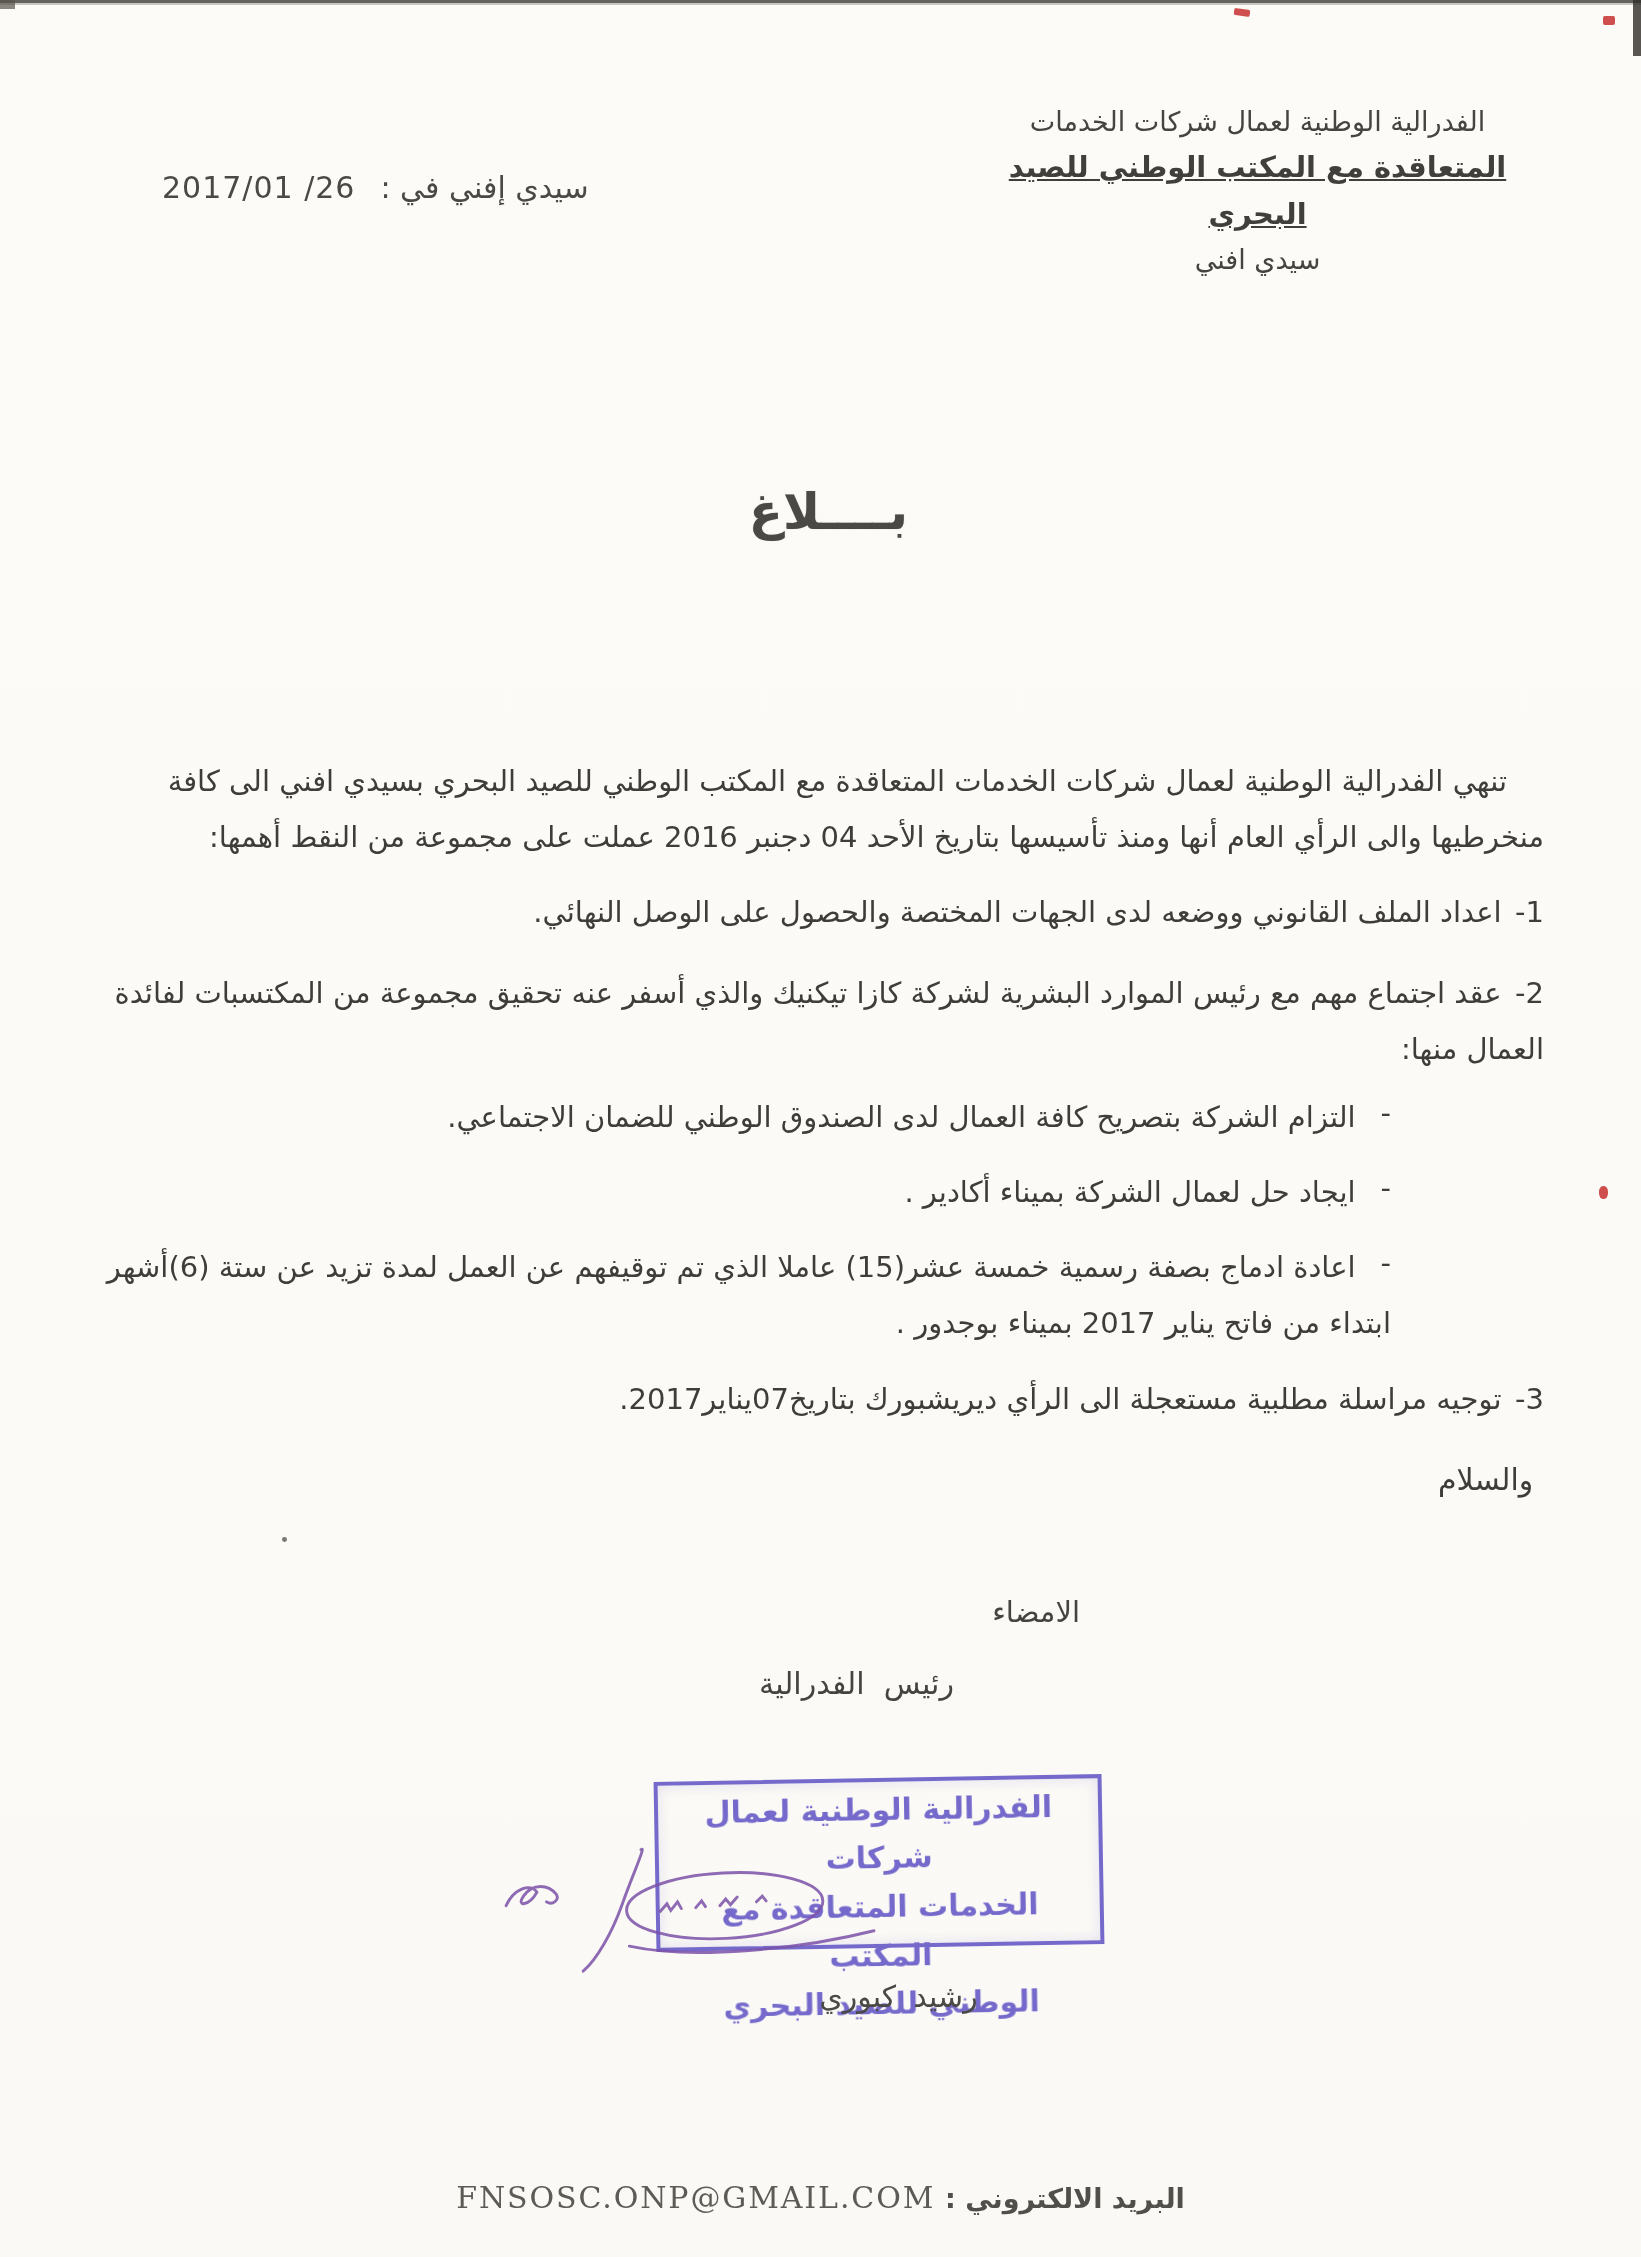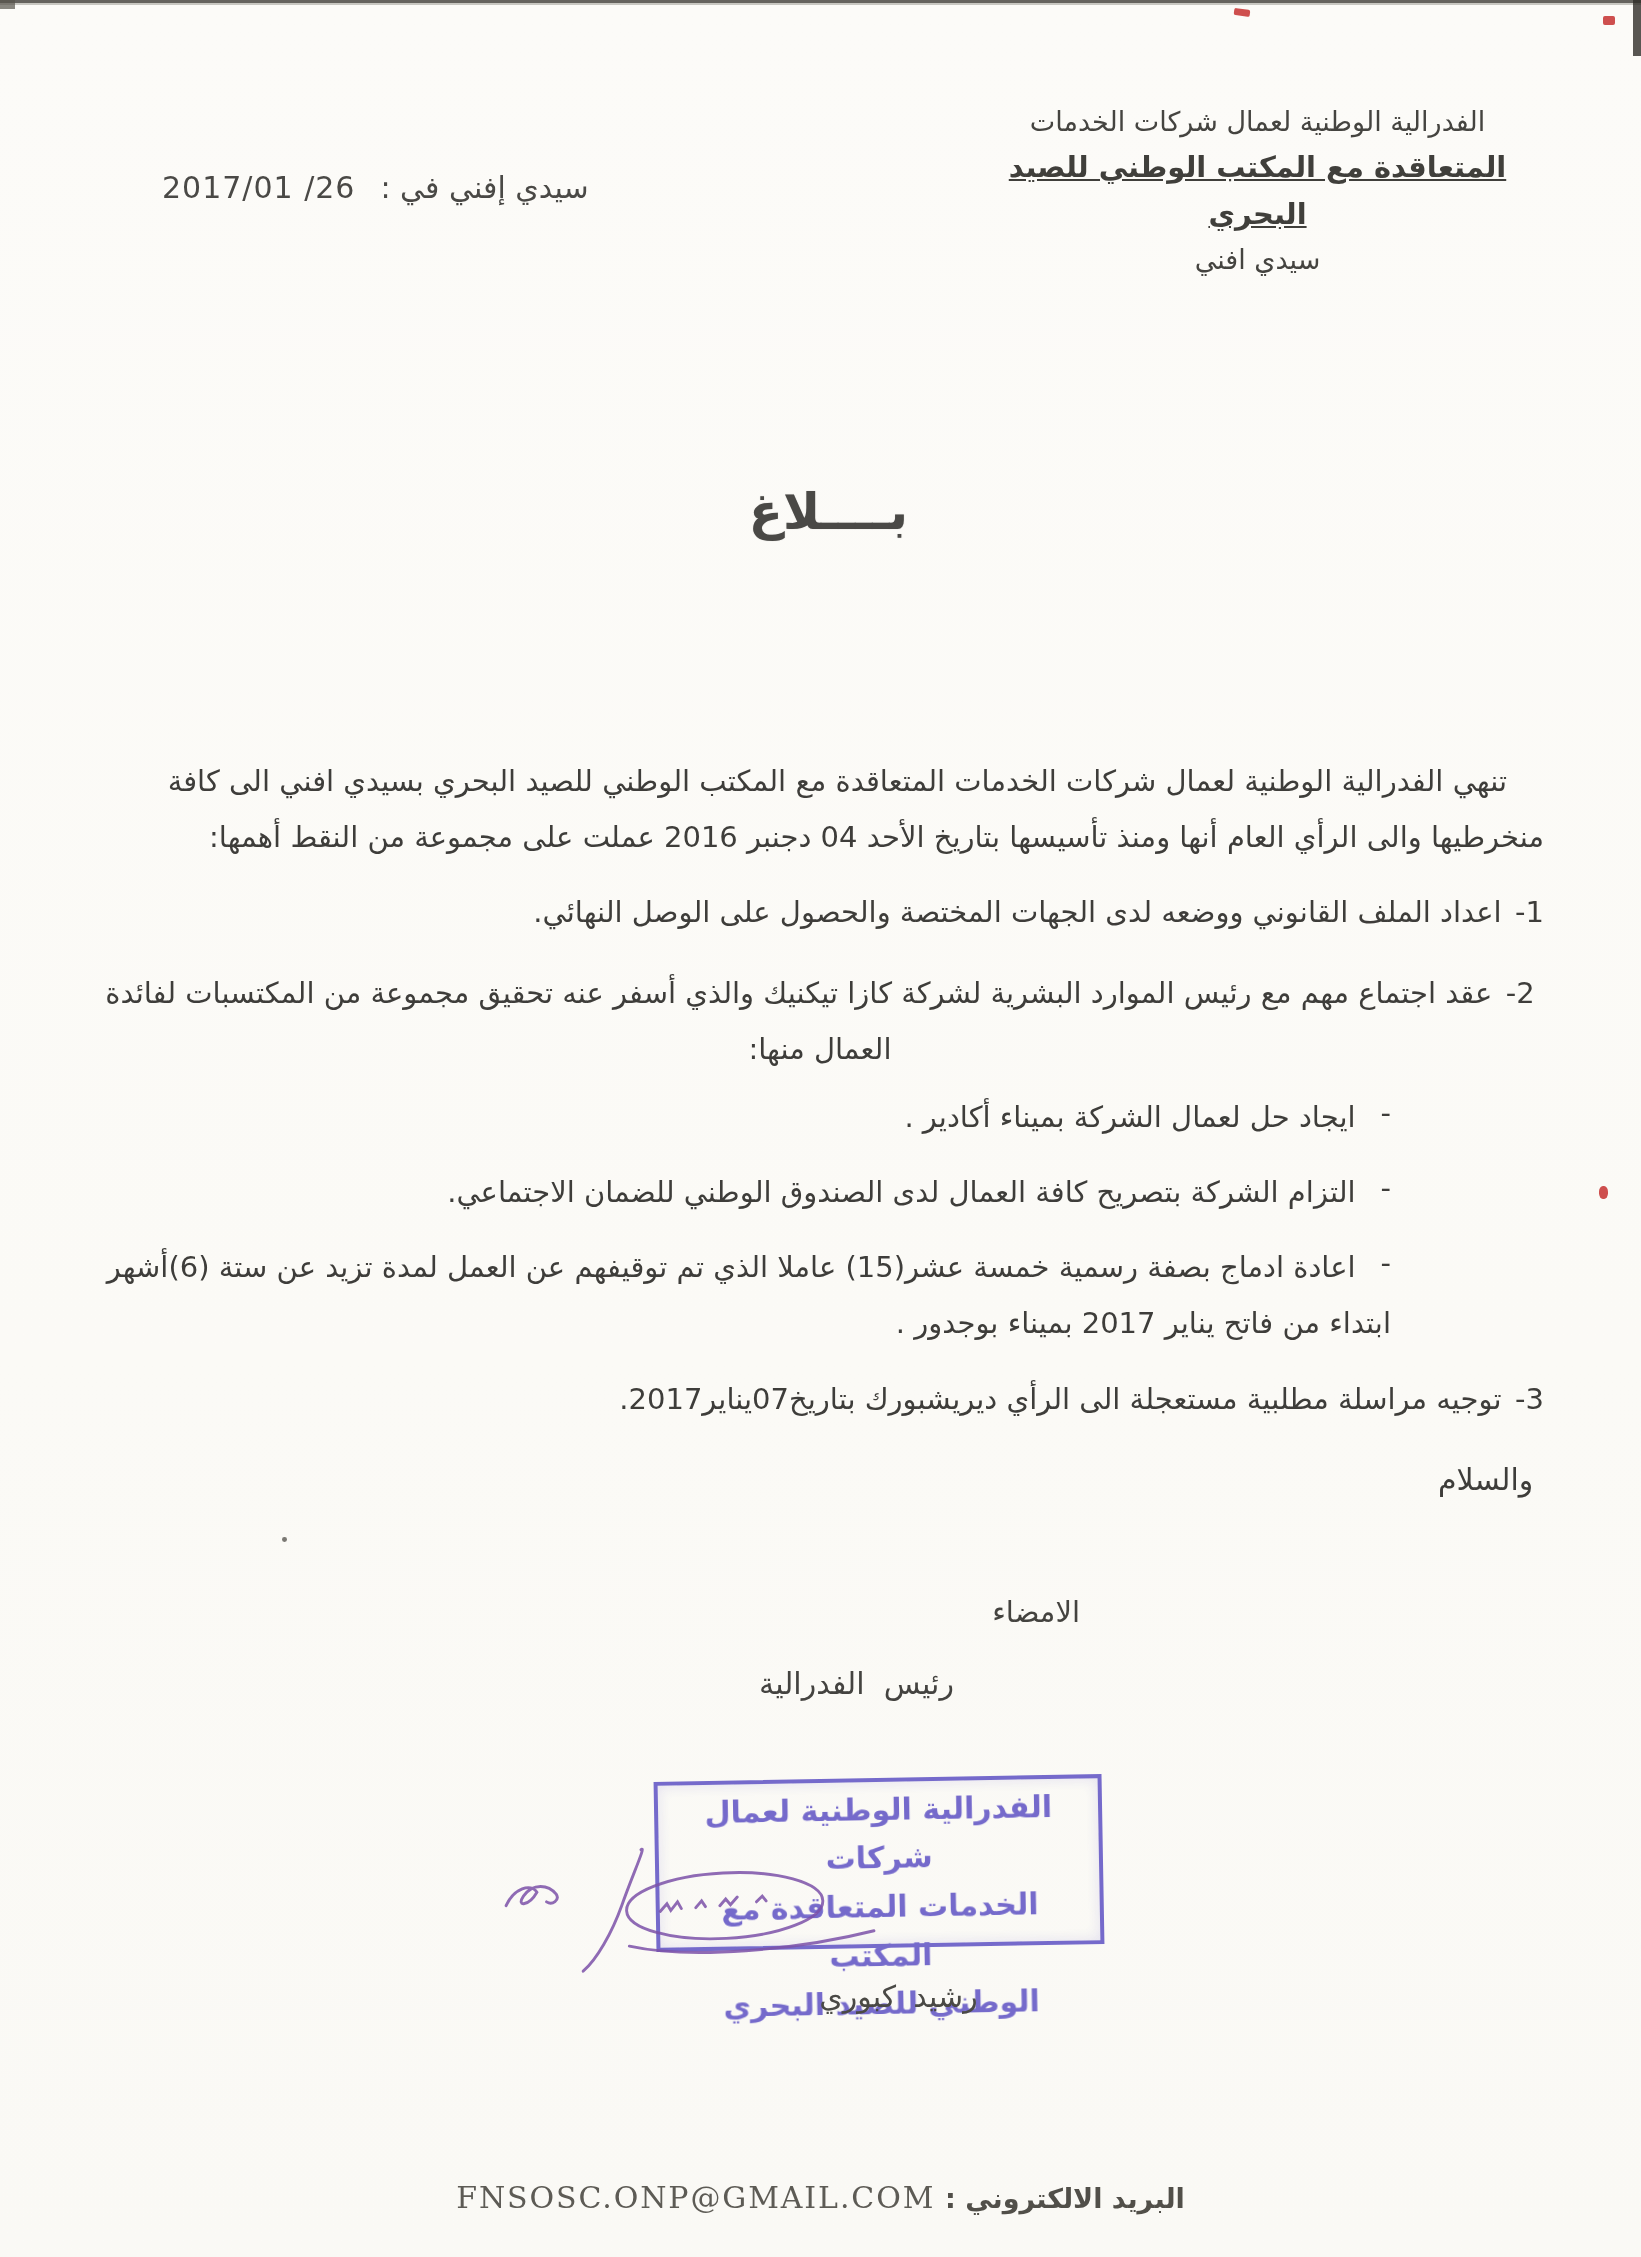--- a/index.html
+++ b/index.html
@@ -54,21 +54,21 @@
 
   
   .body-block{
     position:absolute;right:97px;top:753px;width:1448px;
     direction:rtl;text-align:right;
     font-size:29px;line-height:56px;color:#3e3d3a;
   }
   .intro{ text-indent:37px; margin:0 0 19.3px 0;}
   .item{ margin:0 0 25px 0;}
   .item .num{display:inline-block;margin-left:13.5px;}
-  .item.i2{margin-bottom:11.6px;text-align:center;}
+  .item.i2{margin-bottom:11.6px;}
   .bullets{padding-right:153px;margin:0 0 3.9px 0;}
   .bullet{margin:0 0 19.3px 0;}
   .bullet .dash{display:inline-block;margin-left:25px;transform:translateY(-3.9px);}
   .closing{ text-align:left;padding-left:1342px;margin-top:21px;white-space:nowrap; font-size:30px;}
 
   
   .sig-label{
     position:absolute;left:597px;top:1595px;width:483px;
     text-align:right;direction:rtl;font-size:29px;color:#44433f;letter-spacing:1px;
   }
@@ -148,24 +148,24 @@
     <div class="item i1">
       <span class="num">1-</span><span>اعداد الملف القانوني ووضعه لدى الجهات المختصة والحصول على الوصل النهائي.</span>
     </div>
 
     <div class="item i2">
       <span class="num">2-</span><span>عقد اجتماع مهم مع رئيس الموارد البشرية لشركة كازا تيكنيك والذي أسفر عنه تحقيق مجموعة من المكتسبات لفائدة العمال منها:</span>
     </div>
 
     <div class="bullets">
       <div class="bullet">
-        <span class="dash">-</span><span>ايجاد حل لعمال الشركة بميناء أكادير .</span>
+        <span class="dash">-</span><span>التزام الشركة بتصريح كافة العمال لدى الصندوق الوطني للضمان الاجتماعي.</span>
       </div>
       <div class="bullet">
-        <span class="dash">-</span><span>التزام الشركة بتصريح كافة العمال لدى الصندوق الوطني للضمان الاجتماعي.</span>
+        <span class="dash">-</span><span>ايجاد حل لعمال الشركة بميناء أكادير .</span>
       </div>
       <div class="bullet">
         <span class="dash">-</span><span>اعادة ادماج  بصفة رسمية خمسة عشر(15) عاملا الذي تم توقيفهم عن العمل لمدة تزيد عن ستة (6)أشهر ابتداء من فاتح يناير 2017 بميناء بوجدور .</span>
       </div>
     </div>
 
     <div class="item i3">
       <span class="num">3-</span><span>توجيه مراسلة مطلبية مستعجلة الى الرأي  ديريشبورك  بتاريخ07يناير2017.</span>
     </div>
 

